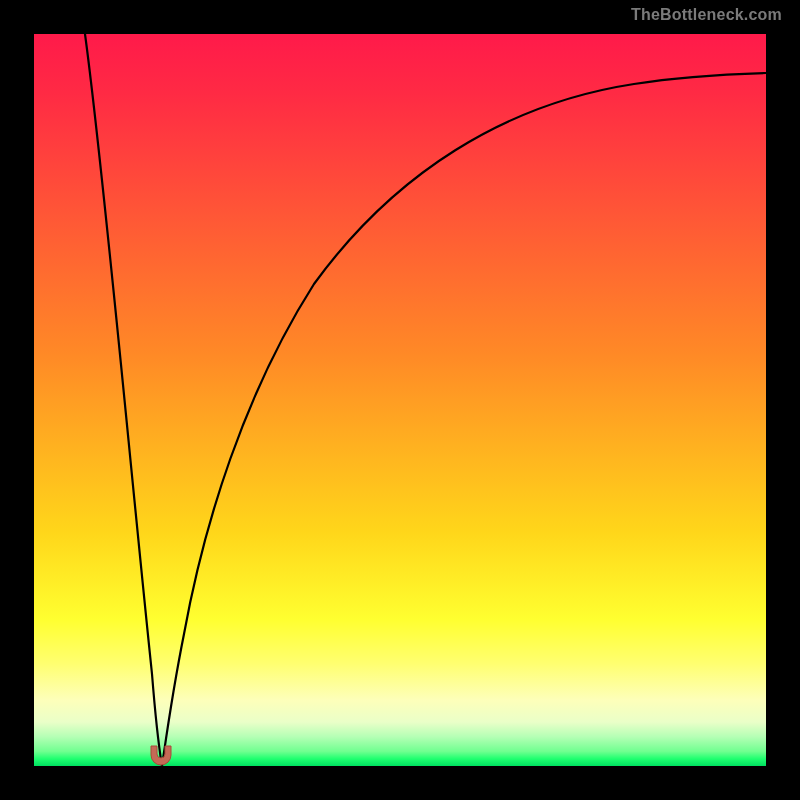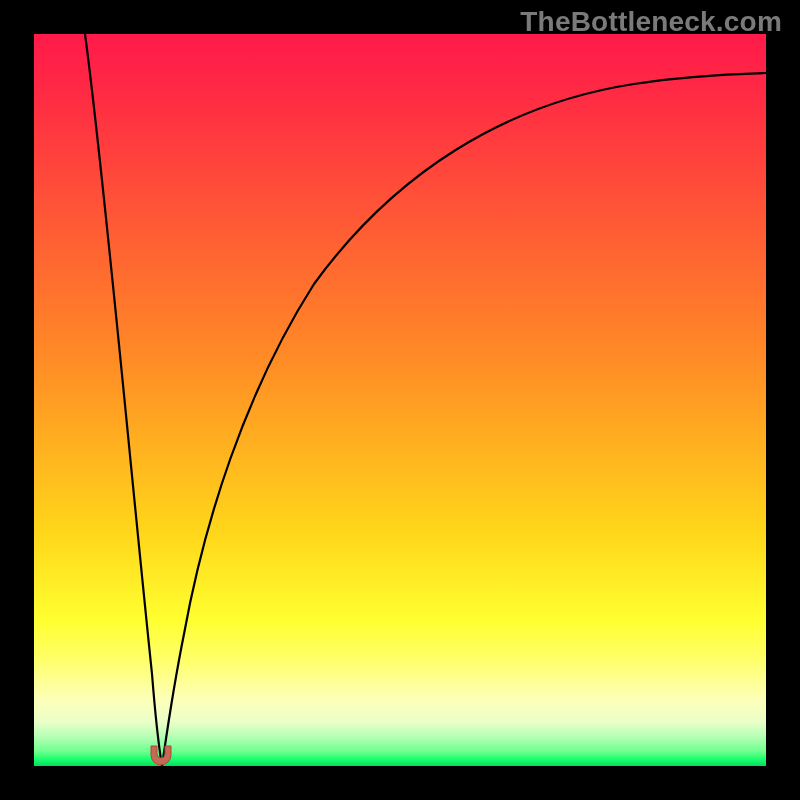--- a/index.html
+++ b/index.html
@@ -61,21 +61,21 @@
     height: 22px;
     left: 114px;
     top: 710px;
   }
   .min-marker svg { display:block; }
   .attribution {
     position: absolute;
     top: 6px;
     right: 18px;
     font-family: Arial, Helvetica, sans-serif;
-    font-size: 28px;
+    font-size: 16px;
     font-weight: 600;
     color: #7a7a7a;
     letter-spacing: 0.2px;
   }
 </style>
 </head>
 <body>
 
 <div class="frame">
 

